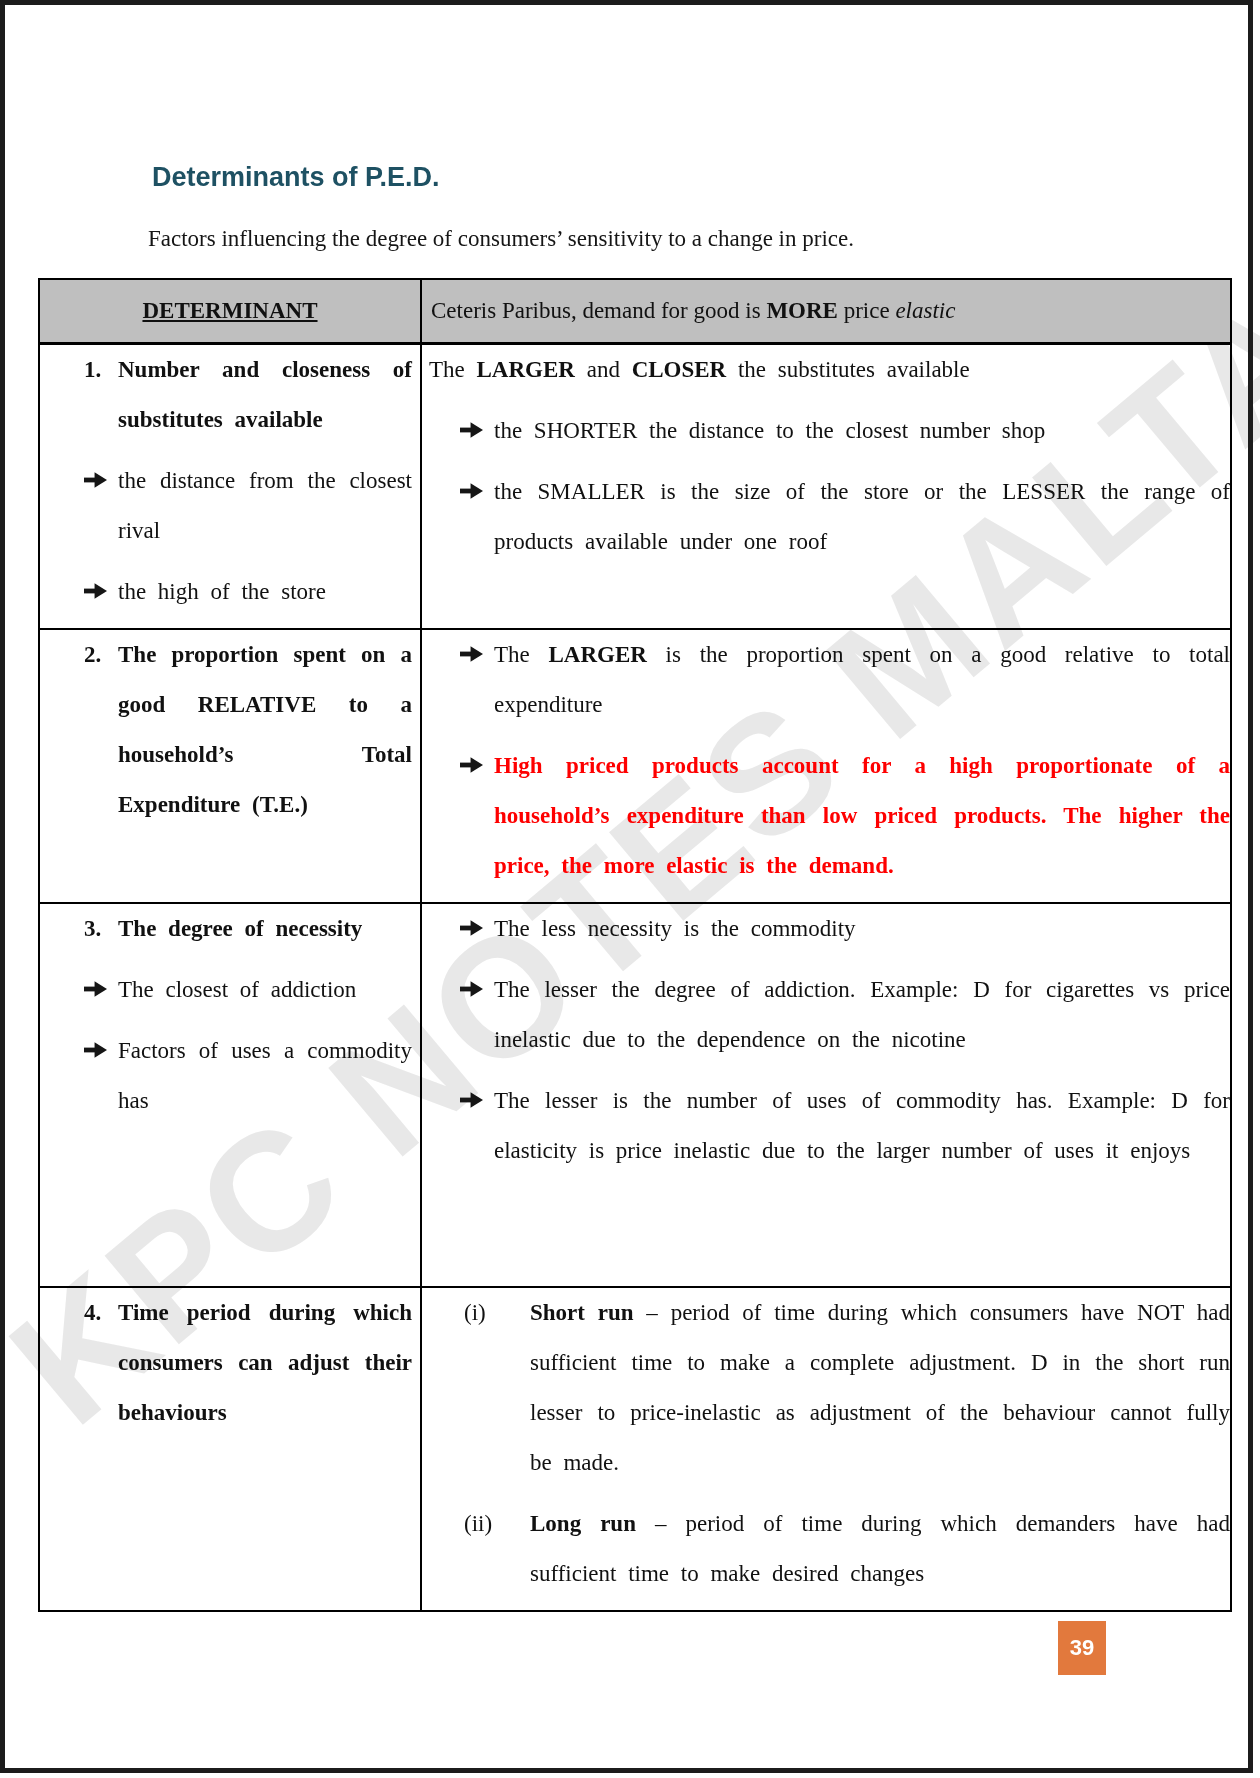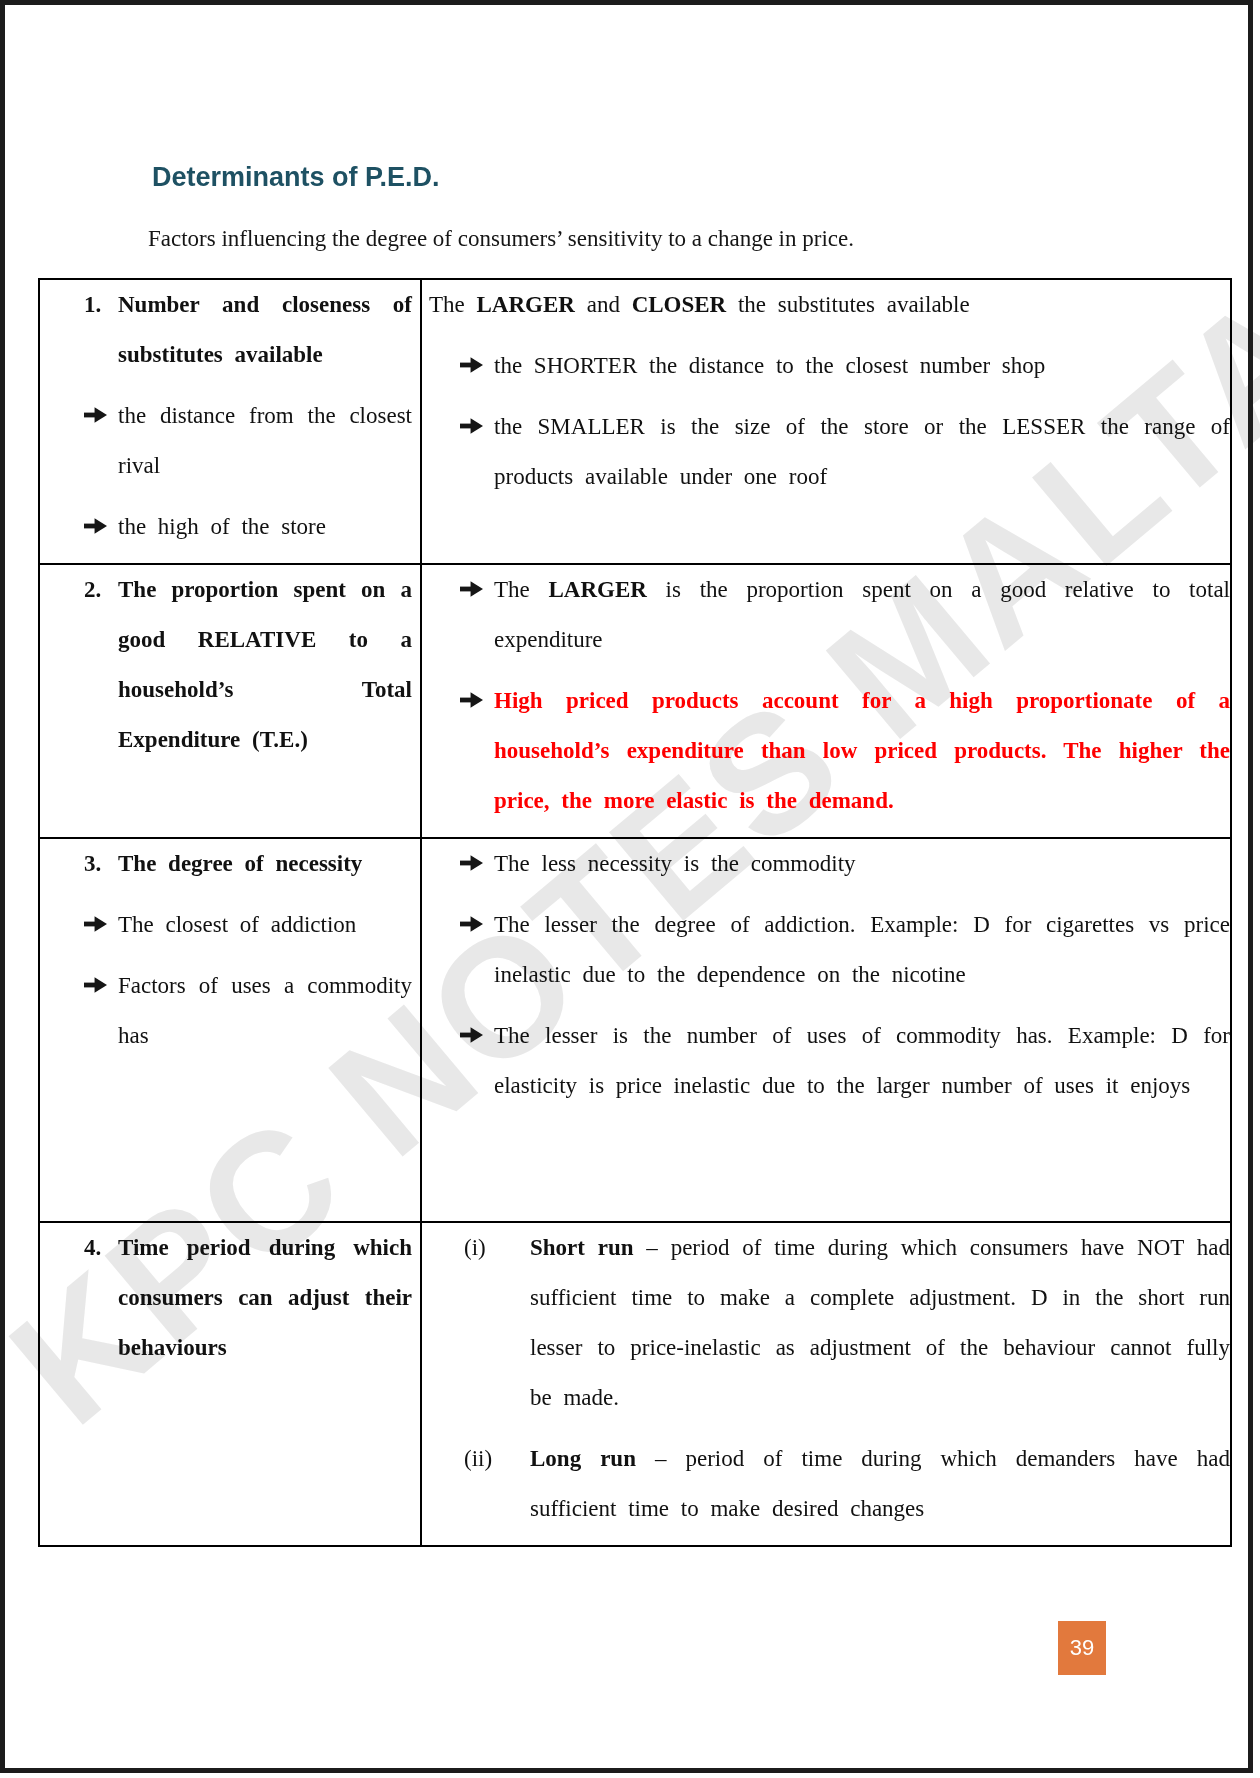--- a/index.html
+++ b/index.html
@@ -51,21 +51,21 @@
   .marker{flex:0 0 34px;line-height:50px;}
   .marker.num{font-weight:700;}
   .marker.rom{flex:0 0 70px;padding-left:4px;box-sizing:border-box;}
   .txt{flex:1 1 auto;word-spacing:6px;}
   .arr-svg{display:inline-block;vertical-align:baseline;margin-top:15px;}
   .b{font-weight:700;} .i{font-style:italic;} .u{text-decoration:underline;}
   .r{color:#fe0000;}
   .pagenum{
     position:absolute;left:1058px;top:1621px;width:48px;height:54px;
     background:#e2793d;color:#ffffff;z-index:2;
-    font-family:"Liberation Sans","DejaVu Sans",sans-serif;font-weight:400;
+    font-family:"Liberation Sans","DejaVu Sans",sans-serif;font-weight:700;
     font-size:22px;display:flex;align-items:center;justify-content:center;
   }
 </style>
 </head>
 <body>
 
 <div>
 
   <div class="watermark">KPC NOTES MALTA</div>
 
@@ -73,20 +73,28 @@
 
   <p class="intro">Factors influencing the degree of consumers’ sensitivity to a change in price.</p>
 
   <table class="det">
     <colgroup>
         <col class="c1">
         <col class="c2">
       </colgroup>
 
     <tbody>
+        <tr class="head">
+      <th class="h1">
+        <span><span class="b u ">DETERMINANT</span></span>
+      </th>
+      <th class="h2">
+        <span><span class="">Ceteris Paribus, demand for good is </span><span class="b ">MORE</span><span class=""> price </span><span class="i ">elastic</span></span>
+      </th>
+    </tr>
 
     <tr class="r1">
       <td class="cell lcol">
         <div class="item">
           <span class="marker num">1.</span>
           <div class="txt"><span class="b ">Number and closeness of substitutes available</span></div>
         </div>
         <div class="item">
           <span class="marker"><svg class="arr-svg" width="23" height="16" viewBox="0 0 24 16">
                   <rect x="0" y="5.5" width="12.5" height="5" fill="#161616"></rect>

